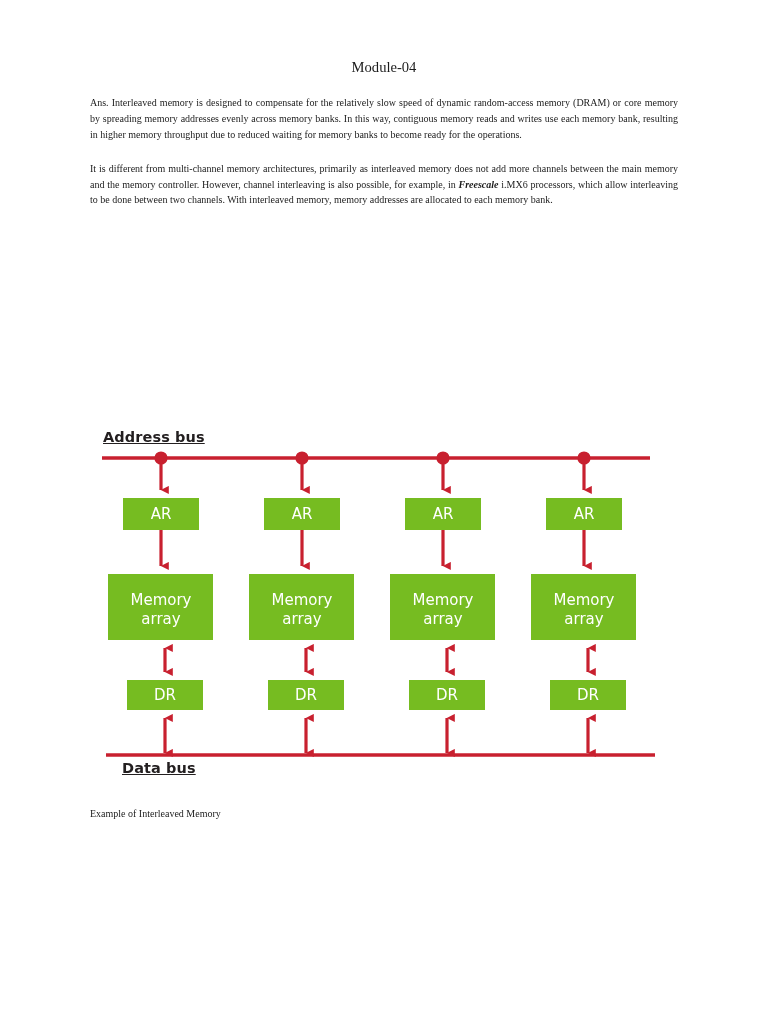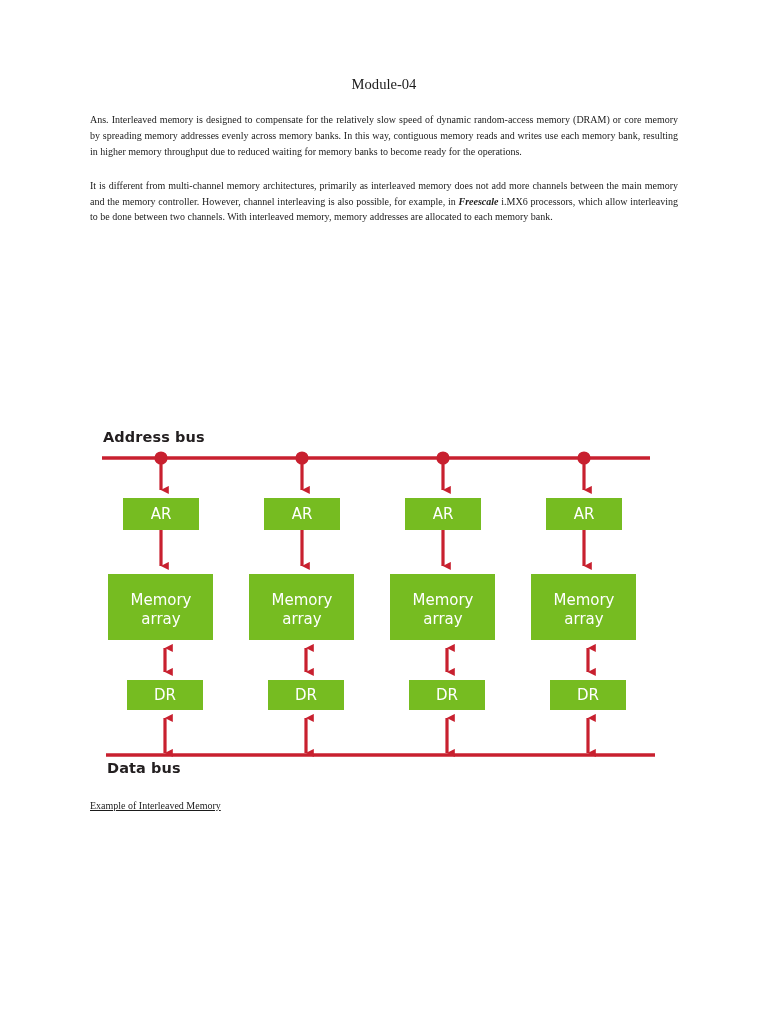--- a/index.html
+++ b/index.html
@@ -33,21 +33,21 @@
     top: 0;
     width: 588px;
   }
 
   
   .title-center {
     text-align: center;
     font-size: 14.6px;
     line-height: 1.25;
   }
-  #doc-title { margin-top: 75px; }
+  #doc-title { margin-top: 58px; }
   #doc-subtitle { margin-top: 24px; }
 
   .question {
     margin-top: 25px;
     font-size: 14.6px;
     line-height: 1.25;
     text-align: left;
   }
 
   
@@ -73,23 +73,24 @@
   .fig-svg { display: block; }
 
   .bus-label {
     position: absolute;
     font-family: "DejaVu Sans", "Liberation Sans", sans-serif;
     font-weight: bold;
     font-size: 14.5px;
     letter-spacing: 0.1px;
     color: #231f20;
     white-space: nowrap;
+    text-decoration: underline;
   }
   #address-bus-label { left: 103px; top: 9px; }
-  #data-bus-label    { left: 107px; top: 340px; }
+  #data-bus-label    { left: 122px; top: 340px; }
 
   .box-text {
     font-family: "DejaVu Sans", "Liberation Sans", sans-serif;
     fill: #ffffff;
     text-anchor: middle;
   }
   .box-text.small { font-size: 15px; }
   .box-text.mem   { font-size: 15px; }
 </style>
 </head>
@@ -184,18 +185,18 @@
         <text class="box-text mem" x="584" y="204">array</text>
         <line x1="588" y1="228" x2="588" y2="252" stroke="#c8202f" stroke-width="3.2" marker-start="url(#arrowUp)" marker-end="url(#arrowDown)"></line>
         <rect x="550" y="260" width="76" height="30" fill="#76bc21"></rect>
         <text class="box-text small" x="588" y="280">DR</text>
         <line x1="588" y1="298" x2="588" y2="333" stroke="#c8202f" stroke-width="3.2" marker-start="url(#arrowUp)" marker-end="url(#arrowDown)"></line>
       </g>
     </svg>
   </div>
 
   <div class="content" style="top:790px;">
-    <p class="para left" style="margin-top:8px;text-decoration:underline;">Example of Interleaved Memory</p>
+    <p class="para left" style="margin-top:16px;">Example of Interleaved Memory</p>
 
 
   </div>
 
 </div>
 
 </body></html>

